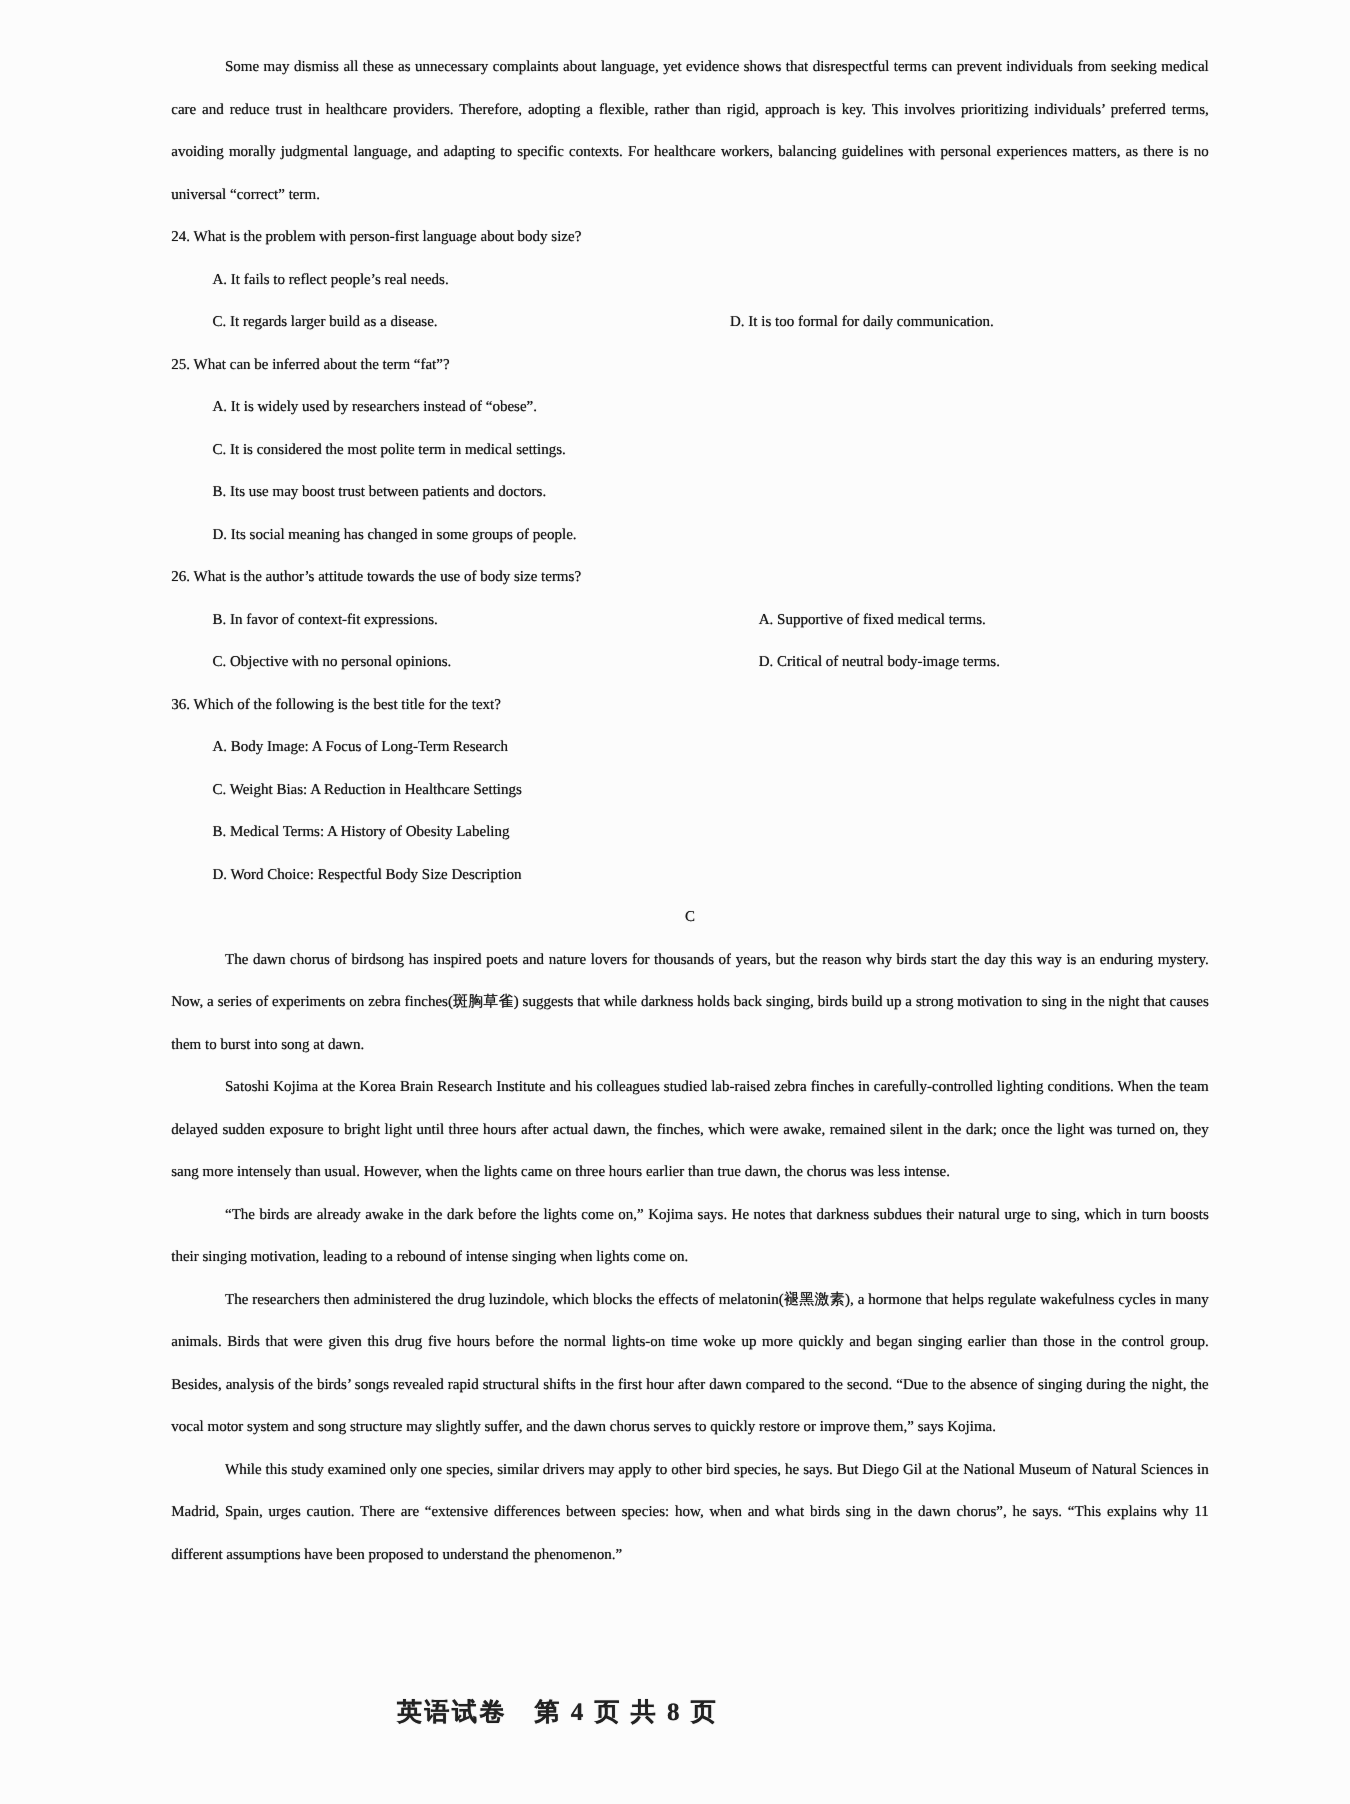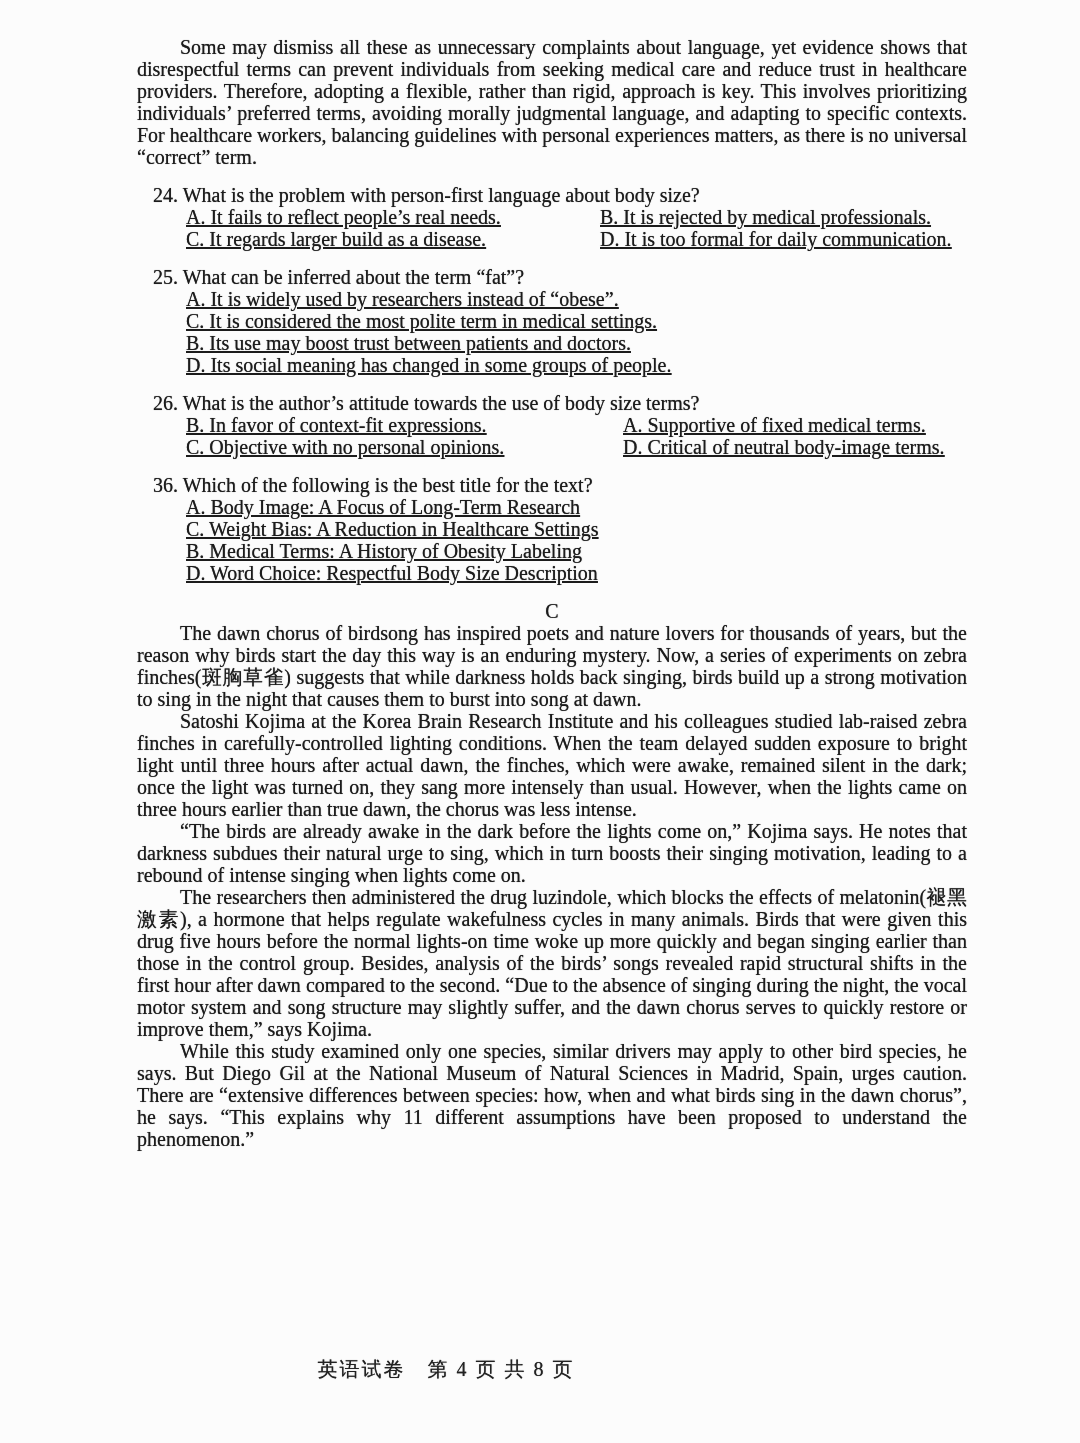--- a/index.html
+++ b/index.html
@@ -18,38 +18,37 @@
   }
   .page {
     position: absolute;
     inset: 0;
   }
   .content {
     position: absolute;
     left: 137px;
     top: 36px;
     width: 830px;
-    font-size: 20px;
-    line-height: 22px;
+    font-size: 12px;
+    line-height: 34px;
     text-shadow: 0 0 0.7px rgba(25,25,25,0.85);
   }
   p.para {
     margin: 0;
     text-align: justify;
     text-indent: 43px;
   }
-  .question { margin: 16px; }
+  .question { margin: 0; }
   .stem {
     margin: 0;
     text-align: left;
     white-space: nowrap;
   }
   .opts {
     padding-left: 33px;
-    text-decoration: underline;
   }
   .optrow {
     display: flex;
   }
   .optrow > span { white-space: nowrap; }
   .q24 .optrow > span:first-child { flex: 0 0 414px; }
   .q26 .optrow > span:first-child { flex: 0 0 437px; }
   .optline {
     white-space: nowrap;
   }
@@ -64,36 +63,36 @@
   .footer {
     position: absolute;
     left: 0;
     top: 1356px;
     width: 892px;
     text-align: center;
     font-size: 20px;
     letter-spacing: 2px;
     color: #222222;
     text-shadow: 0 0 0.7px rgba(25,25,25,0.8);
+    font-weight: bold;
   }
 </style>
 </head>
 <body>
 
 <div class="page">
   <div class="content">
 
     <p class="para">Some may dismiss all these as unnecessary complaints about language, yet evidence shows that disrespectful terms can prevent individuals from seeking medical care and reduce trust in healthcare providers. Therefore, adopting a flexible, rather than rigid, approach is key. This involves prioritizing individuals’ preferred terms, avoiding morally judgmental language, and adapting to specific contexts. For healthcare workers, balancing guidelines with personal experiences matters, as there is no universal “correct” term.</p>
 
     <div class="question q24">
       <div class="stem"><span>24.</span> <span>What is the problem with person-first language about body size?</span></div>
       <div class="opts">
         <div class="optrow">
           <span>A. It fails to reflect people’s real needs.</span>
-            <span>B. It is rejected by medical professionals.</span>
         </div>
         <div class="optrow">
           <span>C. It regards larger build as a disease.</span>
             <span>D. It is too formal for daily communication.</span>
         </div>
       </div>
     </div>
 
     <div class="question">
       <div class="stem"><span>25.</span> <span>What can be inferred about the term “fat”?</span></div>

